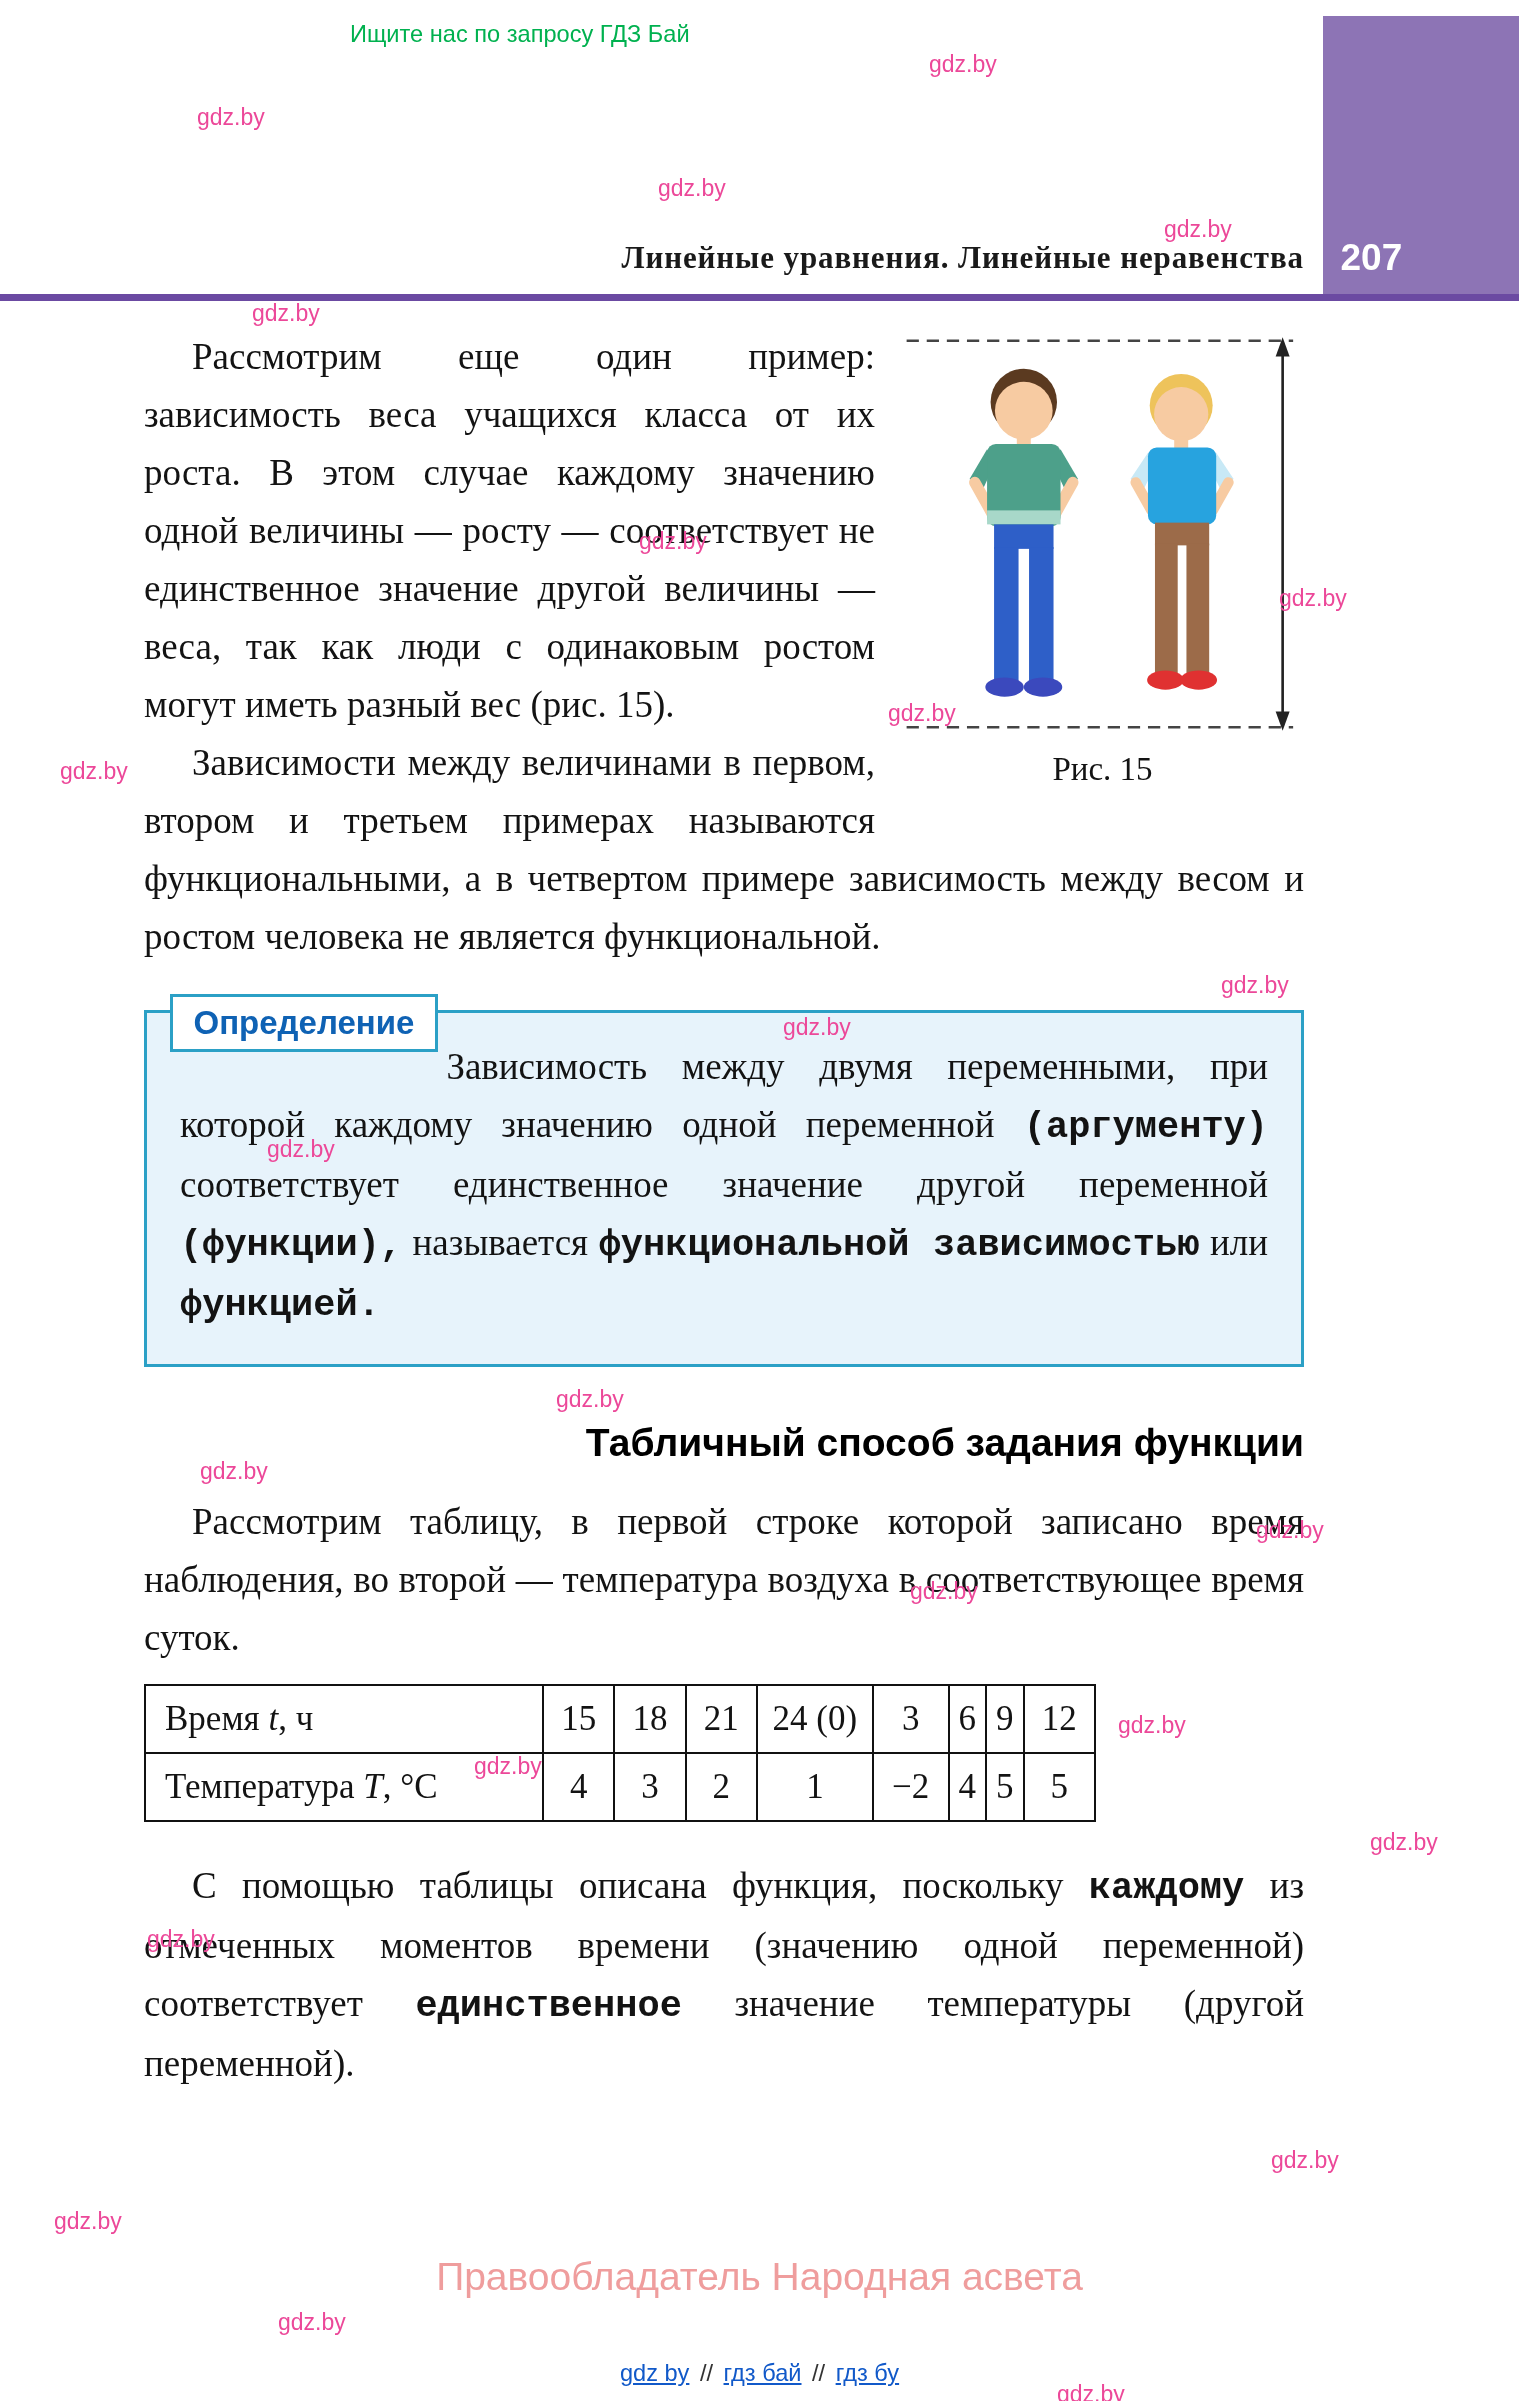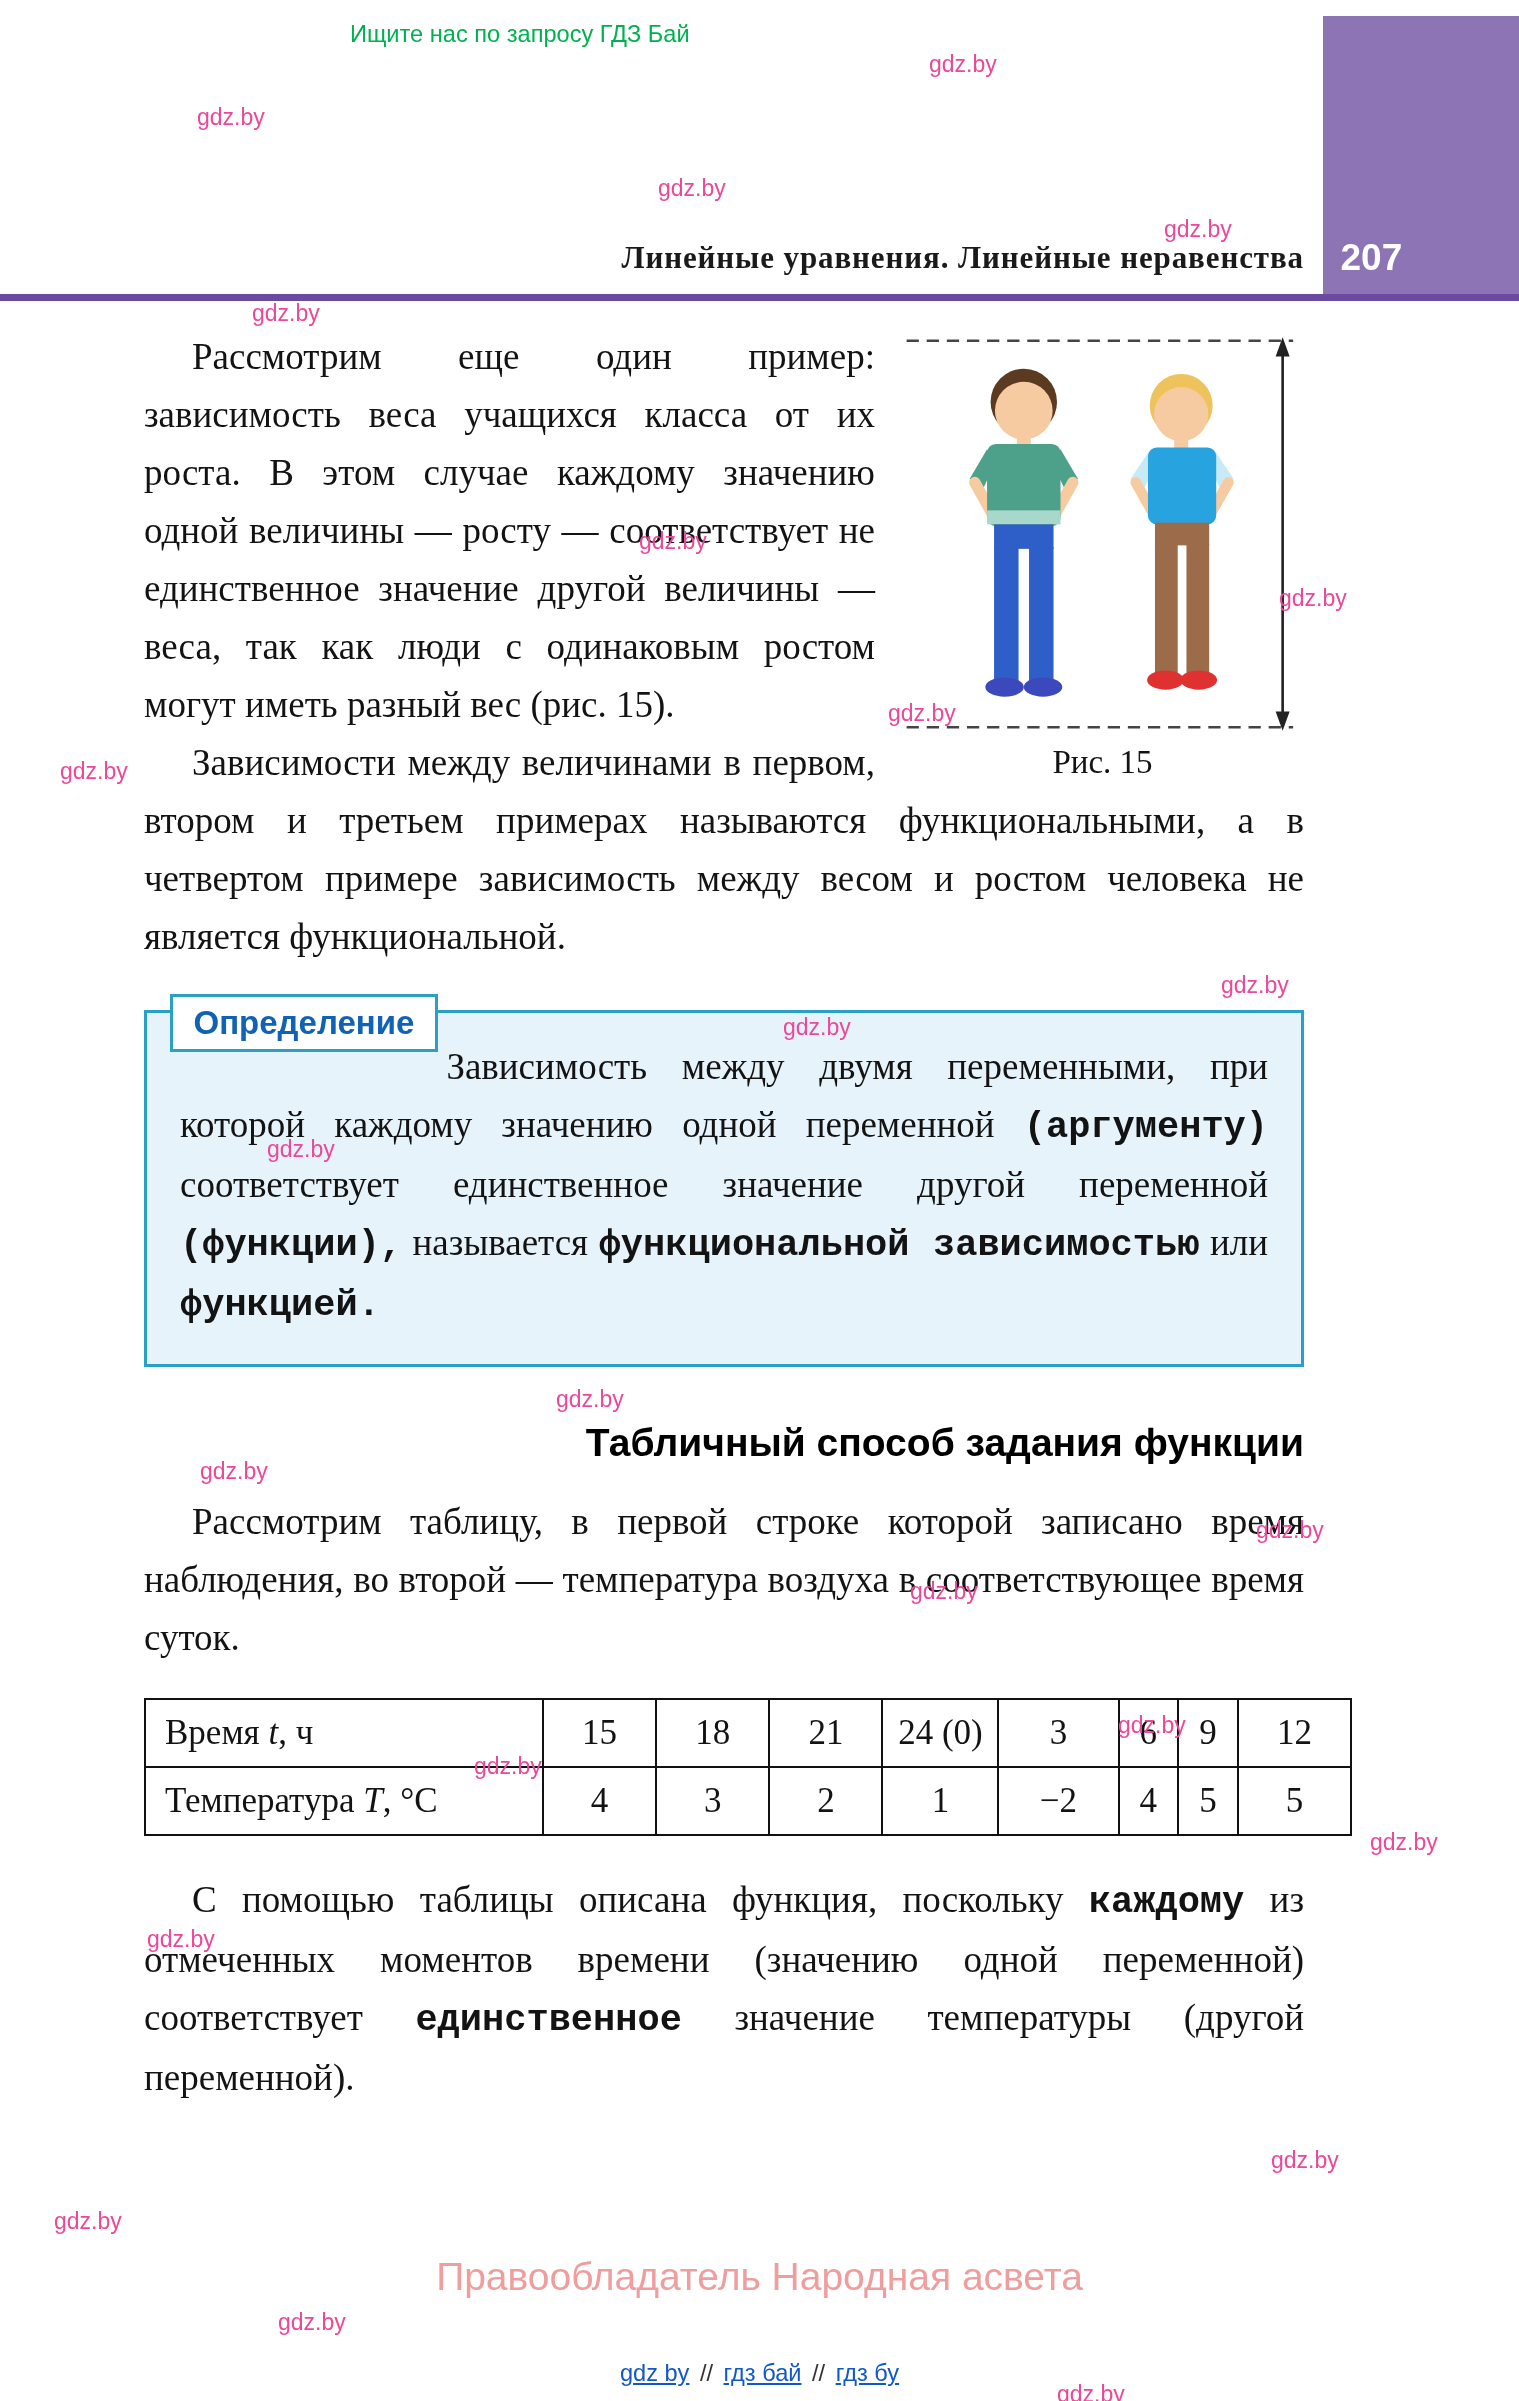--- a/index.html
+++ b/index.html
@@ -29,39 +29,39 @@
     font-size:31px; font-weight:bold; color:#1a1a1a; letter-spacing:0.9px;
   }
   .rule { position:absolute; top:278px; left:0; width:1519px; height:7px; background:#6b4aa2; }
 
   .content { position:absolute; top:312px; left:144px; width:1160px; }
   .body { font-size:37px; line-height:58px; text-align:justify; color:#131313; }
   .indent { text-indent:48px; }
 
   .figure { float:right; width:403px; margin:3.5px 0 8.8px 26px; text-align:center; }
   .figure svg { display:block; }
-  .caption { font-size:33px; margin-top:1px; text-align:center; color:#131313; }
+  .caption { font-size:33px; margin-top:8px; text-align:center; color:#131313; }
 
   .defbox {
     clear:both; border:3.5px solid #2ba0c6; background:#e7f3fb;
     margin-top:44px; padding:24.5px 33px 30px 33px;
   }
   .deflabel {
     float:left; background:#ffffff; border:3.5px solid #2ba0c6; color:#0f62b4;
     font-family:"Liberation Sans", sans-serif; font-weight:bold; font-size:33px;
     padding:7px 21px; margin:-44px 8px 0 -10.5px;
   }
   .b { font-weight:bold;font-family:Liberation Mono, monospace; }
 
   .section-heading {
     font-family:"Liberation Sans", sans-serif; font-size:39px; font-weight:bold;
     text-align:right; margin:54px 0 28px 0; color:#000000;
   }
 
-  .datatable { border-collapse:collapse; width:1208px; margin-top:31px;border-radius:26px; }
+  .datatable { border-collapse:collapse; width:952px; margin-top:17px;border-radius:26px; }
   .datatable td {
     border:2.6px solid #111; font-size:35px; height:68px; text-align:center;
     font-family:"Liberation Serif", serif; color:#131313;
   }
   .datatable td.lbl { text-align:left; padding-left:19px; width:398px; }
   .datatable td.w { width:116px; }
 
   .closing { margin-top:35px; }
 
   .copyright {

